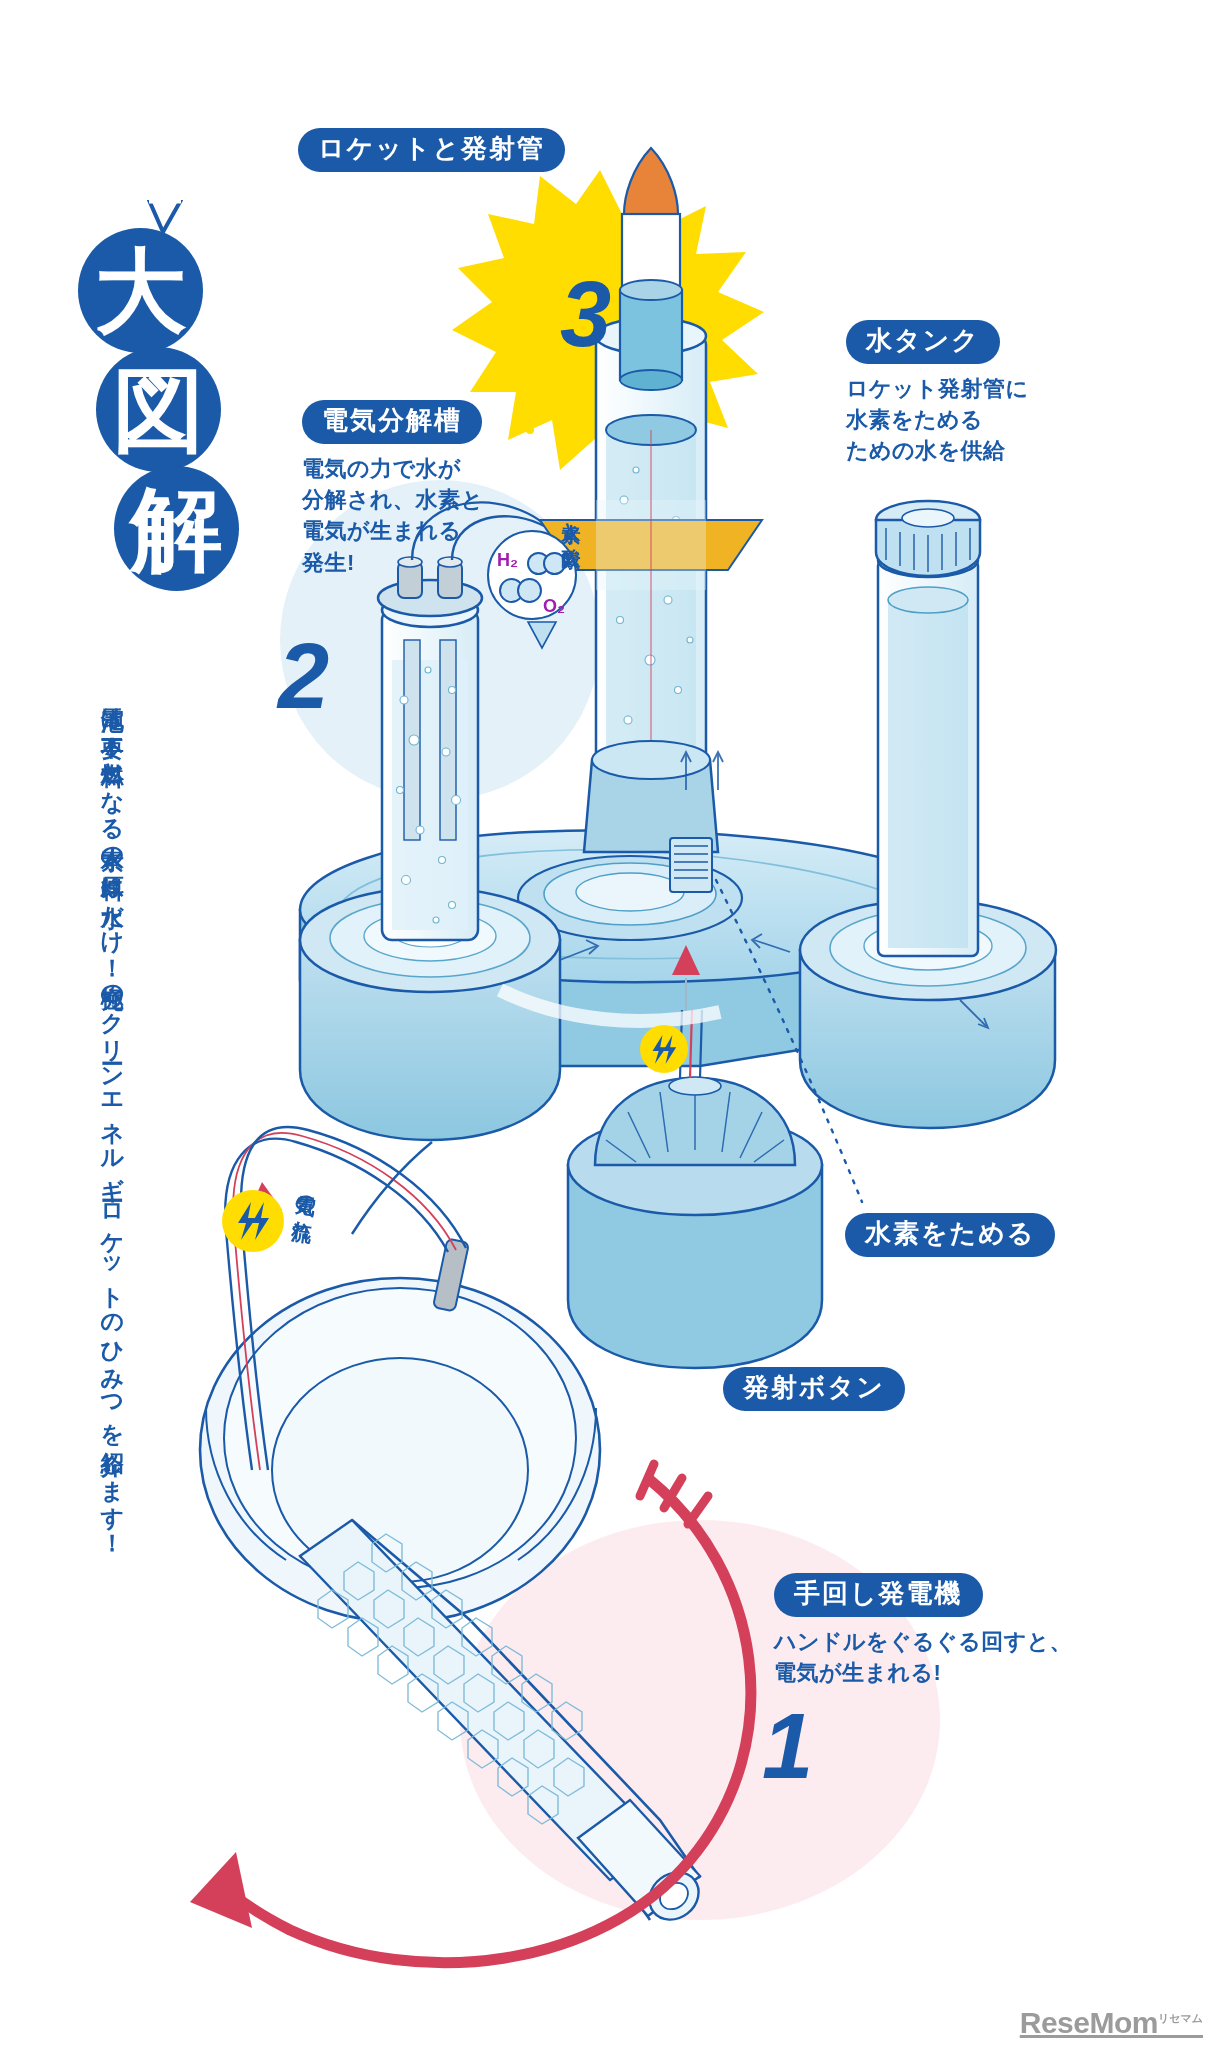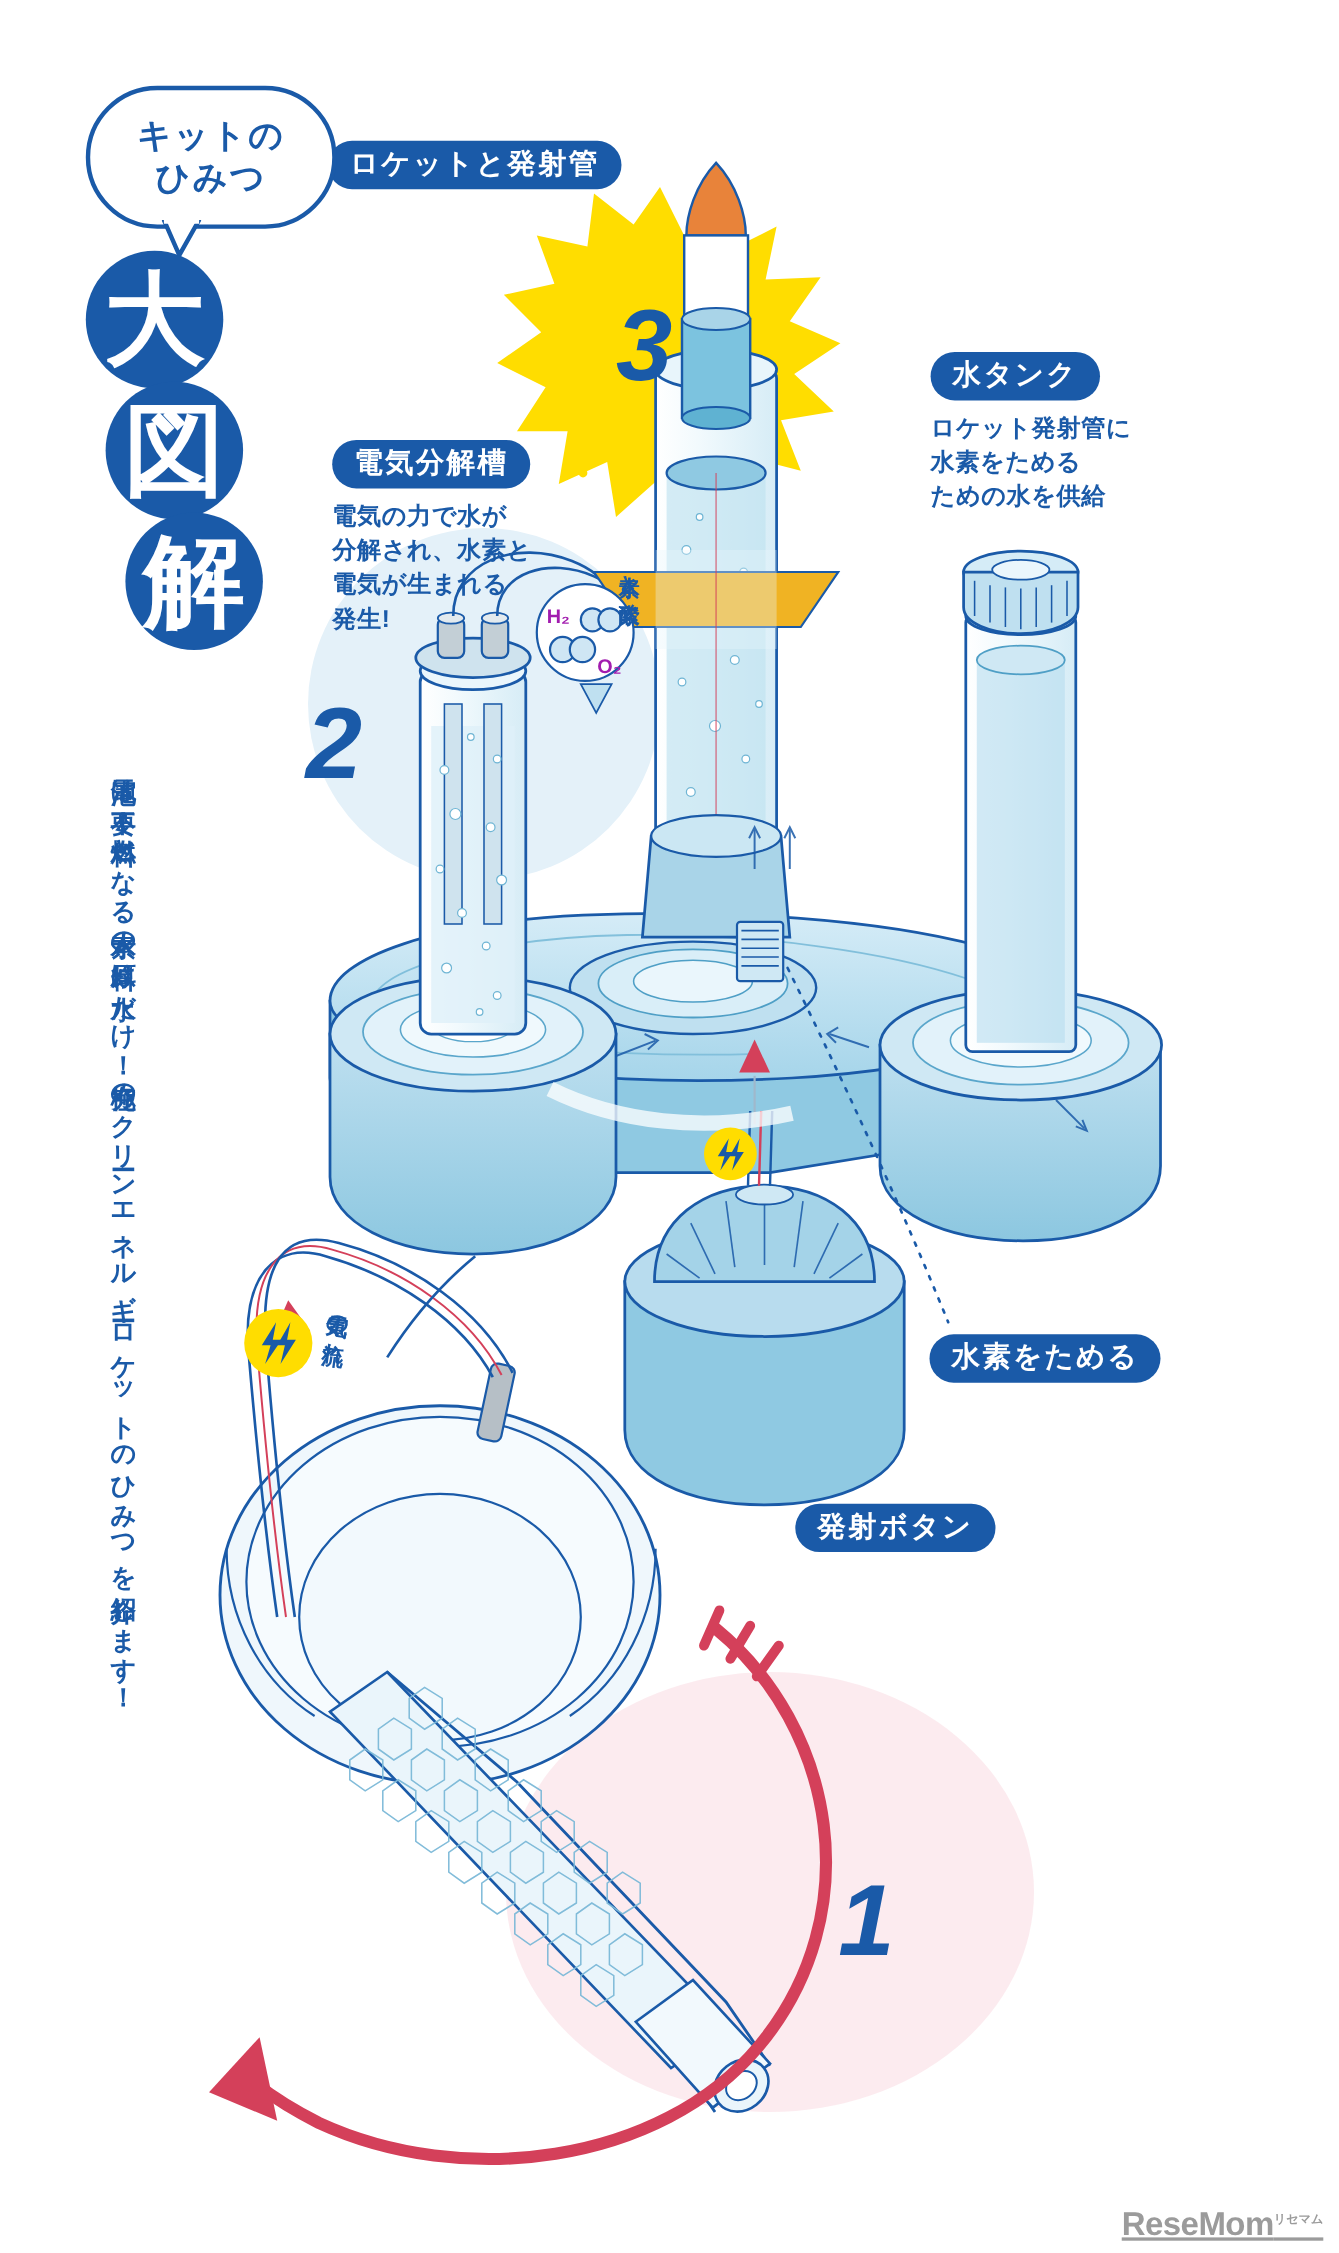--- a/index.html
+++ b/index.html
@@ -470,24 +470,20 @@
       <path d="M236 1852 L190 1902 L252 1928 Z" fill="#d4405a"></path>
 
       <g stroke="#d4405a" stroke-width="9" stroke-linecap="round">
         <path d="M640 1496 L654 1464"></path>
         <path d="M664 1508 L682 1478"></path>
         <path d="M688 1524 L708 1496"></path>
       </g>
     </g>
   </svg>
 
-  <div class="abs" id="speech-bubble">
-    <div class="line">キットの</div>
-    <div class="line">ひみつ</div>
-  </div>
   <svg class="abs" id="bubble-tail" width="36" height="34" viewBox="0 0 36 34">
     <path d="M2 0 L34 0 L16 32 Z" fill="#ffffff" stroke="#1a5aa8" stroke-width="4"></path>
     <path d="M2 0 L34 0" stroke="#ffffff" stroke-width="7"></path>
   </svg>
 
   <div class="abs" id="title-stack">
     <div class="title-char">大</div>
     <div class="title-char">図</div>
     <div class="title-char">解</div>
   </div>
@@ -518,20 +514,25 @@
   </div>
 
   <div class="abs" id="lbl-dial">
     <div class="pill">水素をためる</div>
   </div>
 
   <div class="abs" id="lbl-button">
     <div class="pill">発射ボタン</div>
   </div>
 
+  <div class="abs" id="lbl-gen">
+    <div class="pill">手回し発電機</div>
+    <div class="desc">ハンドルをぐるぐる回すと、
+電気が生まれる!</div>
+  </div>
 
   <div class="abs" id="lbl-h2o2">水素と酸素</div>
   <div class="abs" id="lbl-flow">電気の流れ</div>
 
   <div class="abs" id="molecule">
     <span class="mol-txt" style="left:8px;top:18px;">H₂</span>
     <span class="mol-circ" style="left:38px;top:20px;width:19px;height:19px;"></span>
     <span class="mol-circ" style="left:54px;top:20px;width:19px;height:19px;"></span>
     <span class="mol-circ" style="left:10px;top:46px;width:21px;height:21px;"></span>
     <span class="mol-circ" style="left:28px;top:46px;width:21px;height:21px;"></span>

